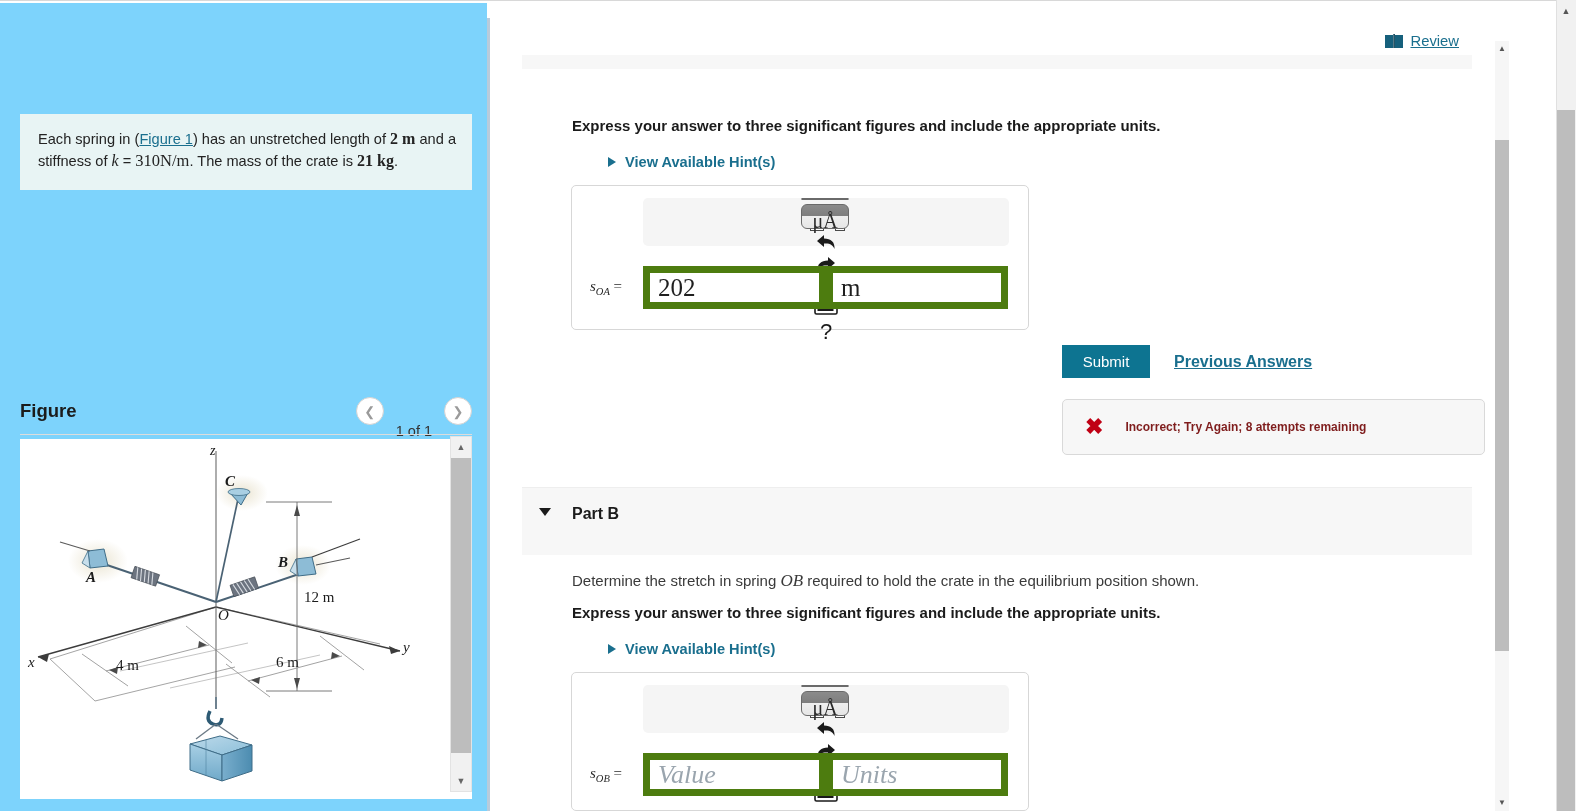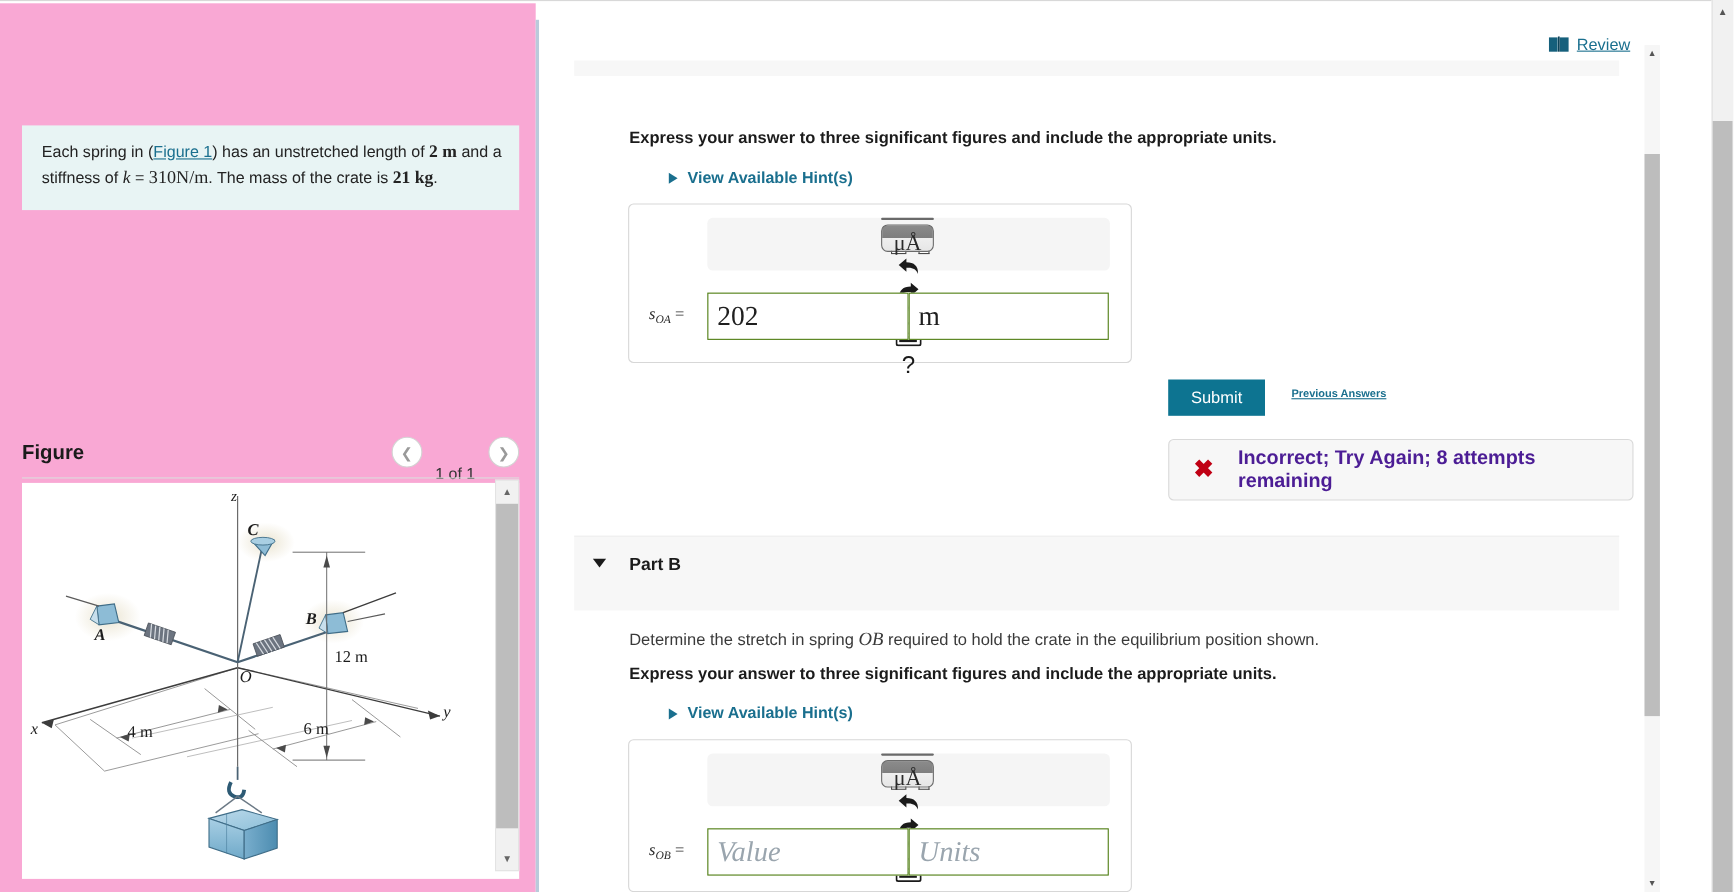--- a/index.html
+++ b/index.html
@@ -20,21 +20,21 @@
 
   
   .top-rule {
     position: absolute; top: 0; left: 0; width: 1556px; height: 1px;
     background: #d8d8d8;
   }
 
   
   #left-panel {
     position: absolute; top: 3px; left: 0; width: 487px; height: 808px;
-    background: #f9a8d4;
+    background: #7dd3fc;
     overflow: hidden;
   }
   .divider-vert {
     position: absolute; top: 18px; left: 487px; width: 3px; height: 793px;
     background: #b9cbdb;
   }
 
   .problem-box {
     position: absolute; left: 20px; top: 111px; width: 452px;
     background: #e8f4f4;
@@ -109,22 +109,22 @@
   #fig-sb-up { top: 434px; }
   #fig-sb-down { top: 768px; }
 
   
   #right-panel {
     position: absolute; top: 3px; left: 491px; width: 1004px; height: 808px;
     background: #fff; overflow: hidden;
   }
 
   #review-row {
-    position: absolute; right: 13px; top: 30px;
-    display: flex; gap: 6px;
+    position: absolute; right: 36px; top: 30px;
+    display: flex; align-items: center; gap: 6px;
     font-size: 14.5px;
   }
   #book-icon { display: block; }
   #review-link {
     color: #1a6f8e; text-decoration: underline; font-size: 14.8px;
   }
 
   .part-band {
     position: absolute; left: 31px; width: 950px;
     background: #f7f7f7;
@@ -187,54 +187,54 @@
     font-size: 20px; color: #1a1a1a;
   }
   .ans-label {
     position: absolute; left: 18px; font-family: "Liberation Serif", serif;
     font-size: 15px; color: #2a2a2a; font-style: italic;
   }
   .ans-label sub { font-size: 10.5px; }
   .ans-label .eq { font-style: normal; }
   .field {
     position: absolute; height: 43px;
-    border: 1px solid #4d7c0f; background: #fff;
+    border: 7px solid #4d7c0f; background: #fff;
     display: flex; align-items: center;
     padding: 0 8px;
     font-family: "Liberation Serif", serif;
     font-size: 25px; color: #1f1f1f;
   }
   .field.placeholder {
     color: #9aa5ae; font-style: italic; font-size: 26px;
   }
 
   
   #submit-btn {
     position: absolute; left: 571px; top: 342px; width: 88px; height: 33px;
     background: #0d7491; color: #fff; border: none;
     font-size: 15px; font-family: "Liberation Sans", sans-serif;
     display: flex; align-items: center; justify-content: center;
     cursor: pointer;
   }
   #prev-answers {
     position: absolute; left: 683px; top: 350px;
-    color: #1a6f8e; text-decoration: underline; font-size: 10px;
+    color: #1a6f8e; text-decoration: underline; font-size: 16px;
     font-weight: bold;
   }
 
   
   #feedback {
     position: absolute; left: 571px; top: 396px; width: 423px; height: 56px;
     border: 1px solid #d9d9d9; border-radius: 5px; background: #f7f7f7;
     display: flex; align-items: center; padding-left: 22px; gap: 22px;
   }
   #feedback-x {
     color: #c00014; font-size: 22px; font-weight: bold; line-height: 1;
   }
-  #feedback-text { font-size: 18px; font-weight: bold; color: #4c1d95; }
+  #feedback-text { font-size: 12px; font-weight: bold; color: #7f1d1d; }
 
   
   #partB-band {
     position: absolute; left: 522px; top: 487px; width: 950px; height: 68px;
     background: #f7f7f7; border-top: 1px solid #eee;
   }
   #partB-caret {
     position: absolute; left: 539px; top: 508px;
     width: 0; height: 0;
     border-top: 8px solid #1b1b1b;

